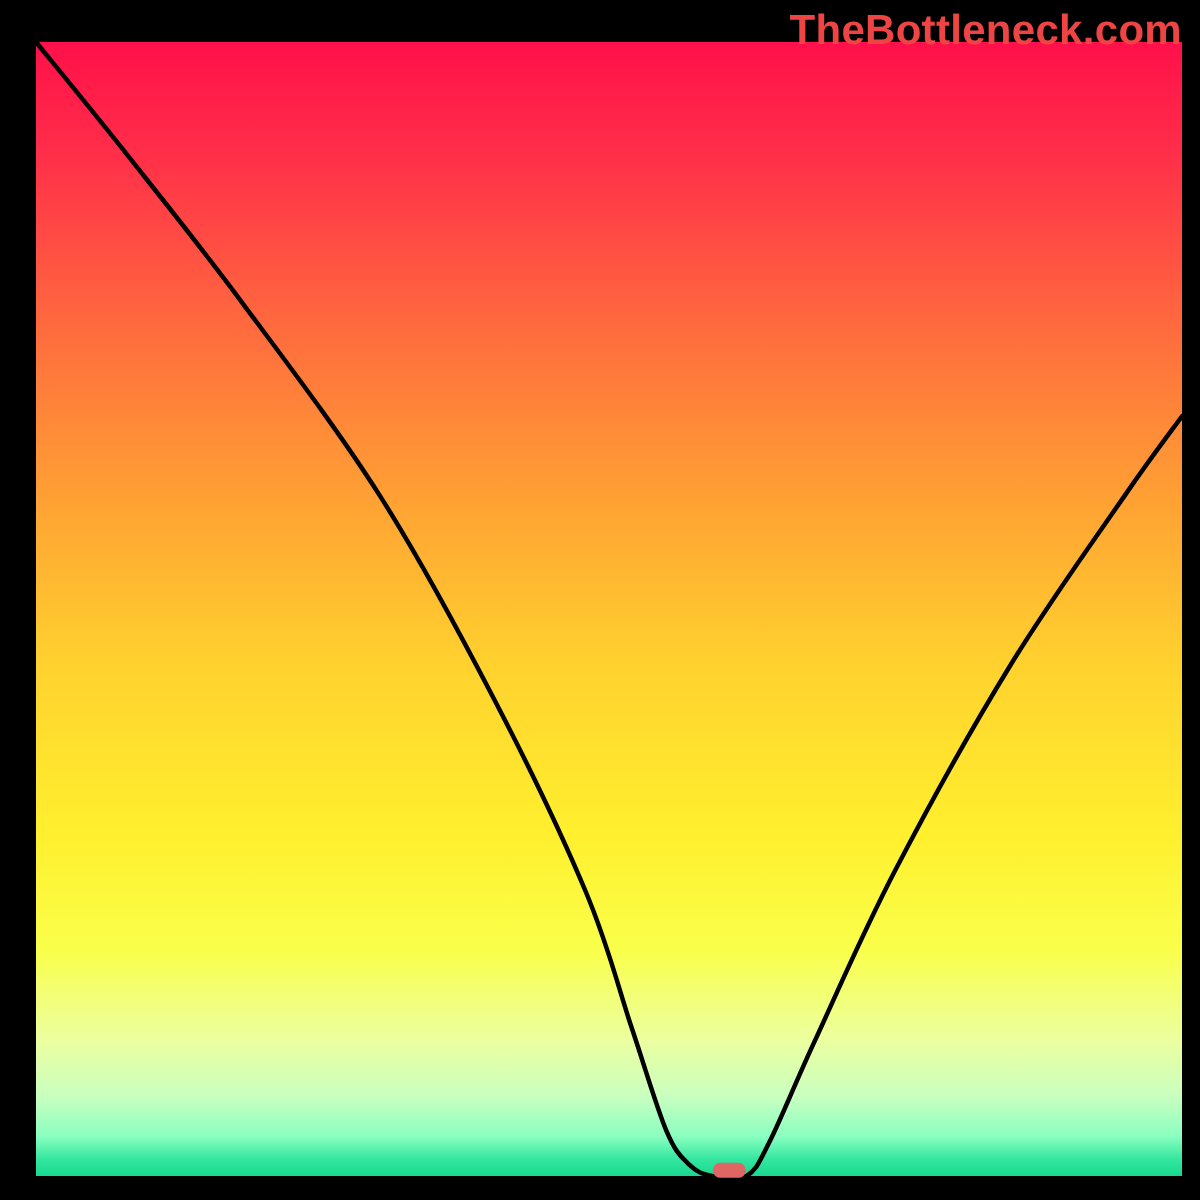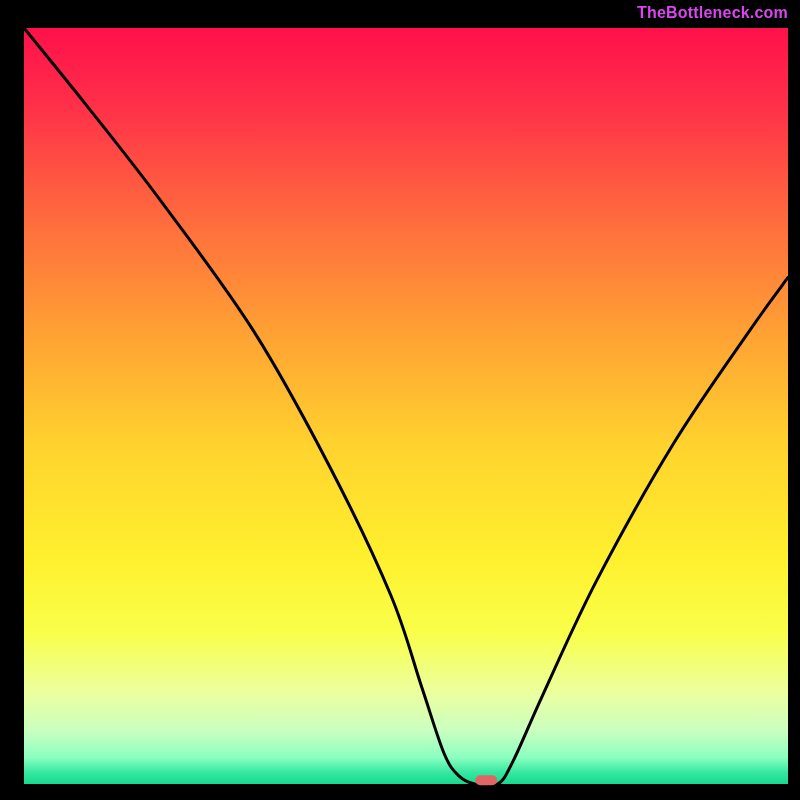--- a/index.html
+++ b/index.html
@@ -13,22 +13,22 @@
   }
   .wrap {
     position: relative;
     width: 800px;
     height: 800px;
   }
   .watermark {
     position: absolute;
     top: 4px;
     right: 12px;
-    color: #d946ef;
-    font-size: 16px;
+    color: #ef4444;
+    font-size: 28px;
     font-weight: 600;
     letter-spacing: 0.2px;
     z-index: 5;
     user-select: none;
   }
   svg {
     display: block;
   }
 </style>
 </head>

